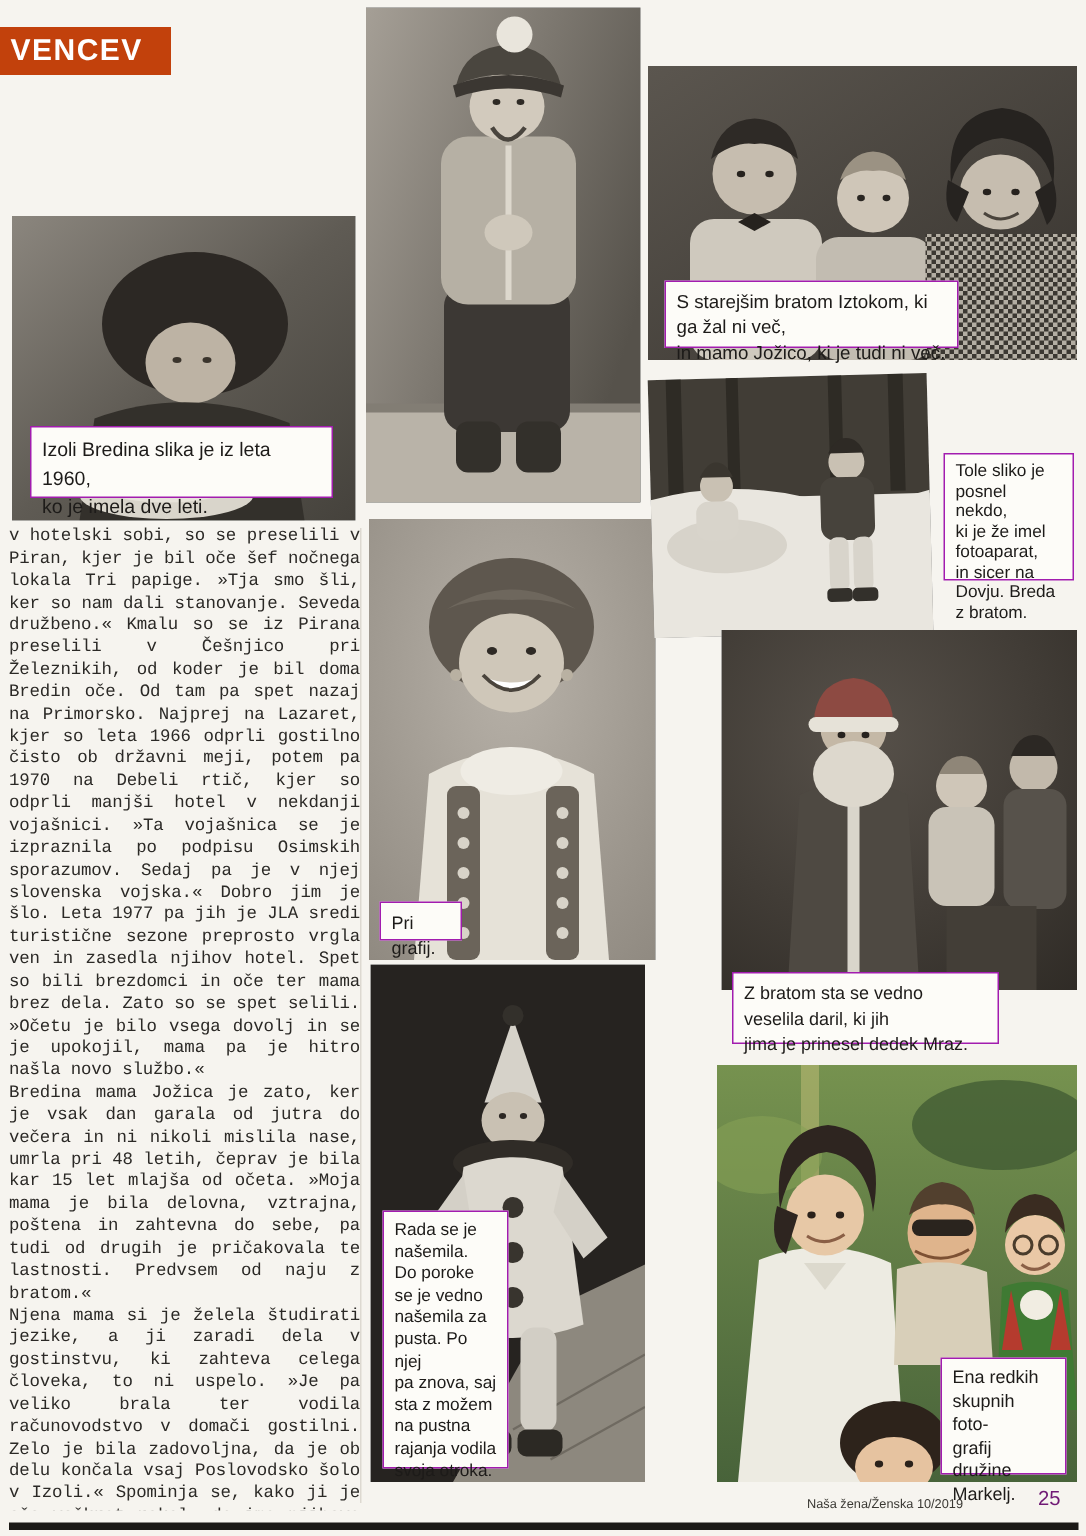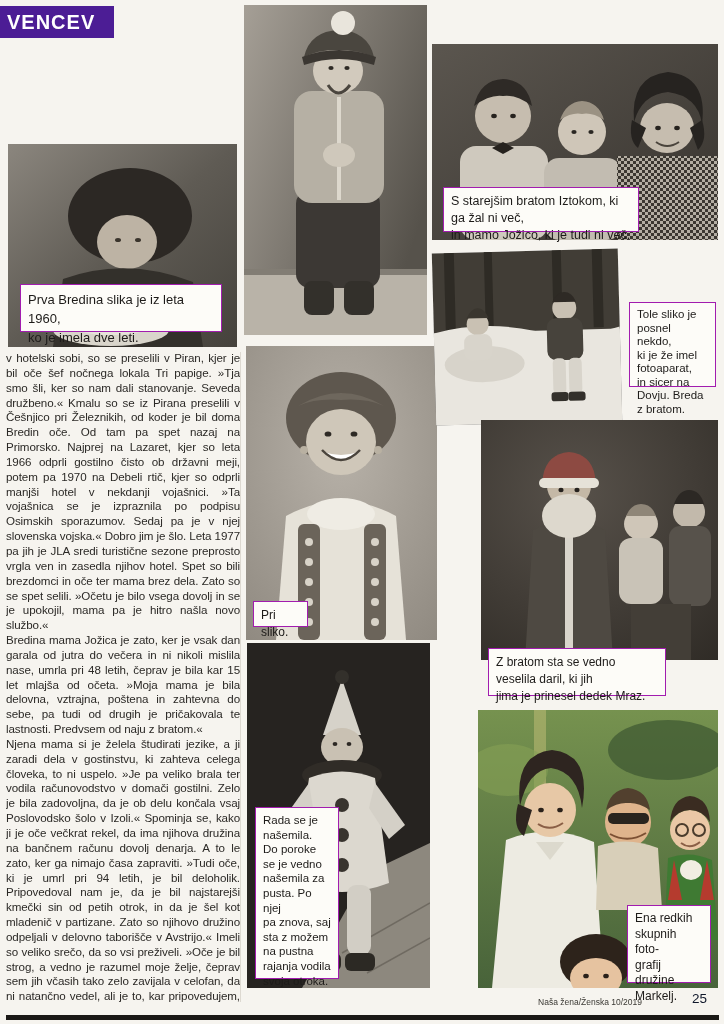--- a/index.html
+++ b/index.html
@@ -1,34 +1,34 @@
 <!DOCTYPE html>
 <html><head>
 <meta charset="utf-8">
 <style>
   html,body{margin:0;padding:0;}
   body{background:#e8e6e1;font-family:"Liberation Sans", sans-serif;}
   .page{position:relative;width:724px;height:1024px;background:#f6f4ef;overflow:hidden;
         box-shadow:0 0 6px rgba(0,0,0,.2);} 
-  .banner{position:absolute;left:0;top:6px;width:114px;height:32px;background:#4c1d95;
+  .banner{position:absolute;left:0;top:18px;width:114px;height:32px;background:#c2410c;
           color:#fff;font-weight:bold;font-size:20px;letter-spacing:1px;
           display:flex;align-items:center;padding-left:7px;box-sizing:border-box;}
   .photo{position:absolute;overflow:hidden;background:#777;}
   .photo svg{display:block;width:100%;height:100%;}
   .cap{position:absolute;background:#fdfcf8;border:1px solid #a21caf;color:#1d1b19;
        font-weight:normal;white-space:pre-line;box-sizing:border-box;
        font-size:12px;line-height:17px;padding:5px 7px;}
   .article{position:absolute;left:6px;top:351px;width:234px;height:656px;overflow:hidden;
            color:#2b2926;font-size:11.6px;line-height:14.85px;text-align:justify;
            letter-spacing:-0.1px;}
-  .article p{margin:0;}
+  .article p{margin:0;font-family:Liberation Mono, monospace;}
   .divider{position:absolute;background:#ddd9d1;width:1px;}
   .footer-name{position:absolute;left:430px;top:997px;width:212px;text-align:right;
                font-size:8.5px;font-weight:normal;color:#3a3833;}
-  .footer-page{position:absolute;left:692px;top:991px;font-size:13.5px;color:#0f172a;}
+  .footer-page{position:absolute;left:692px;top:991px;font-size:13.5px;color:#701a75;}
   .bottom-rule{position:absolute;left:6px;top:1015px;width:713px;height:5px;background:#1b1916;}
 </style>
 </head>
 <body>
 
 <div class="page">
 
   <div class="banner">
     <span>VENCEV</span>
   </div>
@@ -53,21 +53,21 @@
       <g stroke="#efece4" stroke-width="2">
         <line x1="85" y1="172" x2="84" y2="158"></line>
           <line x1="100" y1="170" x2="100" y2="155"></line>
         <line x1="116" y1="171" x2="117" y2="157"></line>
       </g>
       <circle cx="84" cy="155" r="3" fill="#f4f1e8"></circle>
         <circle cx="100" cy="152" r="3" fill="#f4f1e8"></circle>
         <circle cx="117" cy="154" r="3" fill="#f4f1e8"></circle>
     </svg>
   </div>
-  <div class="cap" style="left:20px;top:284px;width:202px;height:48px;font-size:13px;line-height:19px;">Prva Bredina slika je iz leta 1960,
+  <div class="cap" style="left:20px;top:284px;width:202px;height:48px;font-size:13px;line-height:19px;">Izoli Bredina slika je iz leta 1960,
 ko je imela dve leti.</div>
 
   <div class="photo" style="left:244px;top:5px;width:183px;height:330px;">
     <svg viewBox="0 0 183 330" preserveAspectRatio="none">
       <defs>
         <linearGradient id="g2" x1="0" y1="0" x2="1" y2="0.6">
           <stop offset="0" stop-color="#a59f96"></stop>
             <stop offset="1" stop-color="#56524b"></stop>
         </linearGradient>
       </defs>
@@ -121,21 +121,21 @@
       <ellipse cx="95" cy="96" rx="35" ry="33" fill="#cfc7b9"></ellipse>
       <path d="M52 60 Q95 34 138 60 Q120 52 95 54 Q70 52 52 60 Z" fill="#6e675d"></path>
       <ellipse cx="82" cy="88" rx="3.4" ry="2.6" fill="#2e2a25"></ellipse>
         <ellipse cx="108" cy="88" rx="3.4" ry="2.6" fill="#2e2a25"></ellipse>
       <path d="M78 106 Q95 122 112 106 Q95 112 78 106 Z" fill="#fff"></path>
       <path d="M76 104 Q95 124 114 104" stroke="#4a443c" stroke-width="2.5" fill="none"></path>
       <circle cx="58" cy="104" r="4" fill="#b9b1a2"></circle>
         <circle cx="132" cy="104" r="4" fill="#b9b1a2"></circle>
     </svg>
   </div>
-  <div class="cap" style="left:253px;top:601px;width:55px;height:26px;">Pri sliko.</div>
+  <div class="cap" style="left:253px;top:601px;width:55px;height:26px;">Pri grafij.</div>
 
   <div class="photo" style="left:247px;top:643px;width:183px;height:345px;">
     <svg viewBox="0 0 183 345" preserveAspectRatio="none">
       <rect width="183" height="345" fill="#262320"></rect>
       <polygon points="120,230 183,200 183,345 55,345" fill="#8d887e"></polygon>
       <g stroke="#6f6a61" stroke-width="1.5">
         <line x1="95" y1="310" x2="183" y2="260"></line>
           <line x1="120" y1="330" x2="183" y2="295"></line>
       </g>
       <path d="M95 36 L76 92 L114 92 Z" fill="#d6d2c9"></path>

